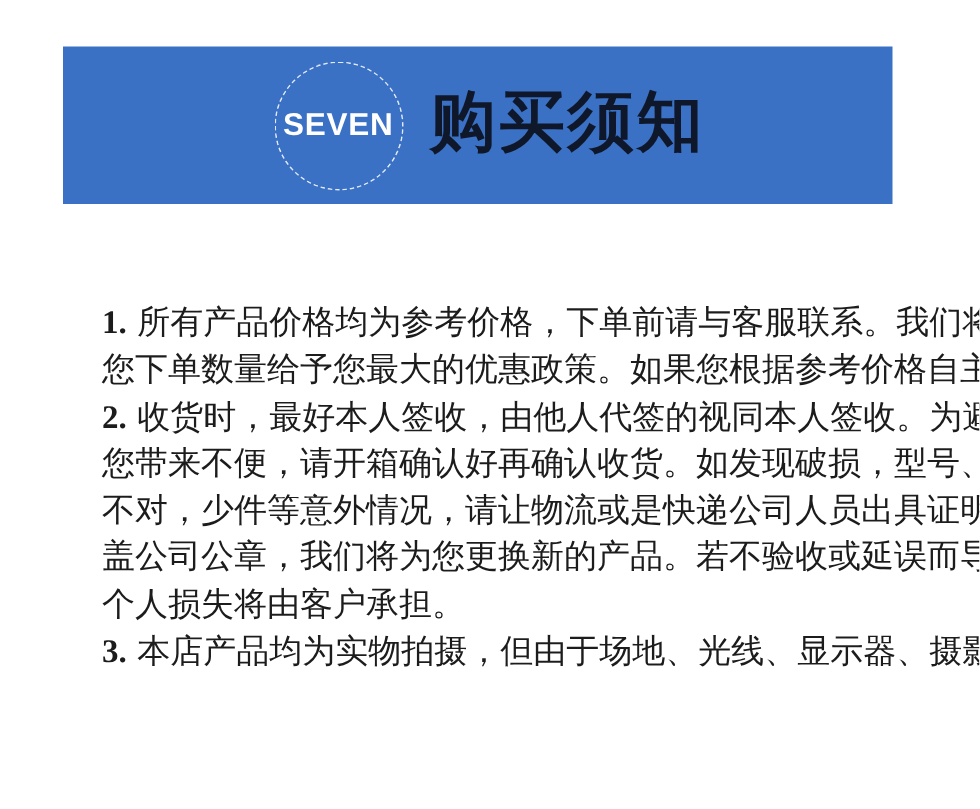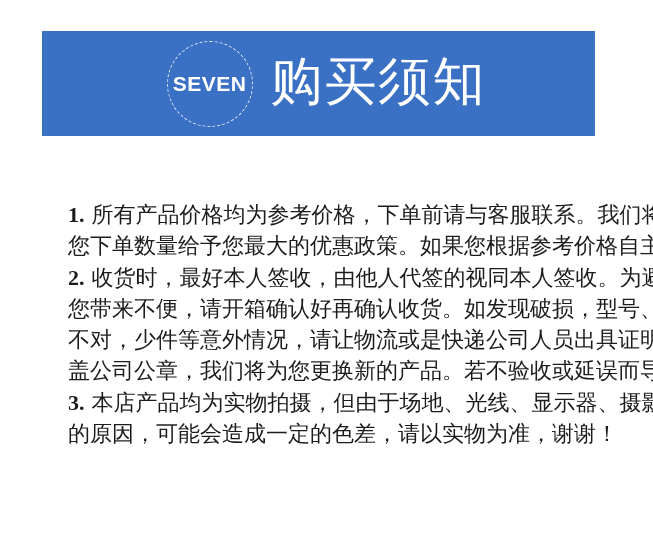--- a/index.html
+++ b/index.html
@@ -38,23 +38,23 @@
     flex: 0 0 auto;
   }
   .logo-text {
     color: #ffffff;
     font-family: "Liberation Sans", "DejaVu Sans", sans-serif;
     font-size: 21px;
     font-weight: 600;
     letter-spacing: 0.5px;
   }
   .banner-title {
-    color: #ffffff;
-    font-size: 52px;
-    font-weight: 400;
+    color: #0f172a;
+    font-size: 44px;
+    font-weight: 700;
     letter-spacing: 2px;
     white-space: nowrap;
     line-height: 1;
     padding-bottom: 4px;
   }
 
   
   .notice {
     position: absolute;
     left: 68px;
@@ -84,17 +84,17 @@
     <div class="banner-title">购买须知</div>
   </div>
 
   <div class="notice">
     <div class="notice-line"><span class="line-num">1.</span><span>所有产品价格均为参考价格，下单前请与客服联系。我们将根剧</span></div>
     <div class="notice-line"><span class="line-num"></span><span>您下单数量给予您最大的优惠政策。如果您根据参考价格自主下单，</span></div>
     <div class="notice-line"><span class="line-num">2.</span><span>收货时，最好本人签收，由他人代签的视同本人签收。为避免给</span></div>
     <div class="notice-line"><span class="line-num"></span><span>您带来不便，请开箱确认好再确认收货。如发现破损，型号、产品</span></div>
     <div class="notice-line"><span class="line-num"></span><span>不对，少件等意外情况，请让物流或是快递公司人员出具证明并加</span></div>
     <div class="notice-line"><span class="line-num"></span><span>盖公司公章，我们将为您更换新的产品。若不验收或延误而导致的</span></div>
+    <div class="notice-line"><span class="line-num"></span><span>个人损失将由客户承担。</span></div>
     <div class="notice-line"><span class="line-num">3.</span><span>本店产品均为实物拍摄，但由于场地、光线、显示器、摄影设备</span></div>
-    <div class="notice-line"><span class="line-num"></span><span>的原因，可能会造成一定的色差，请以实物为准，谢谢！</span></div>
   </div>
 
 </div>
 
 </body></html>

